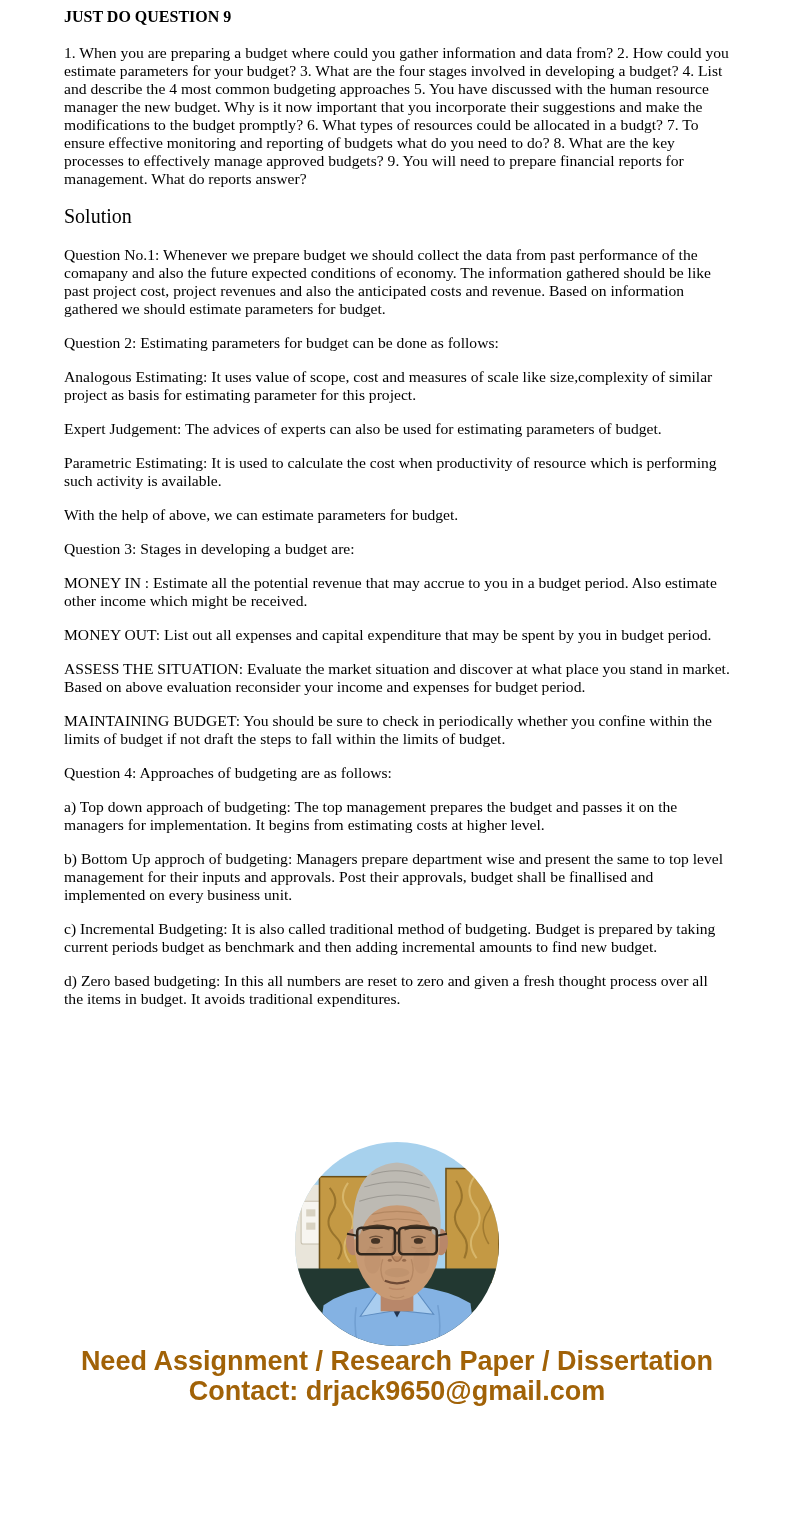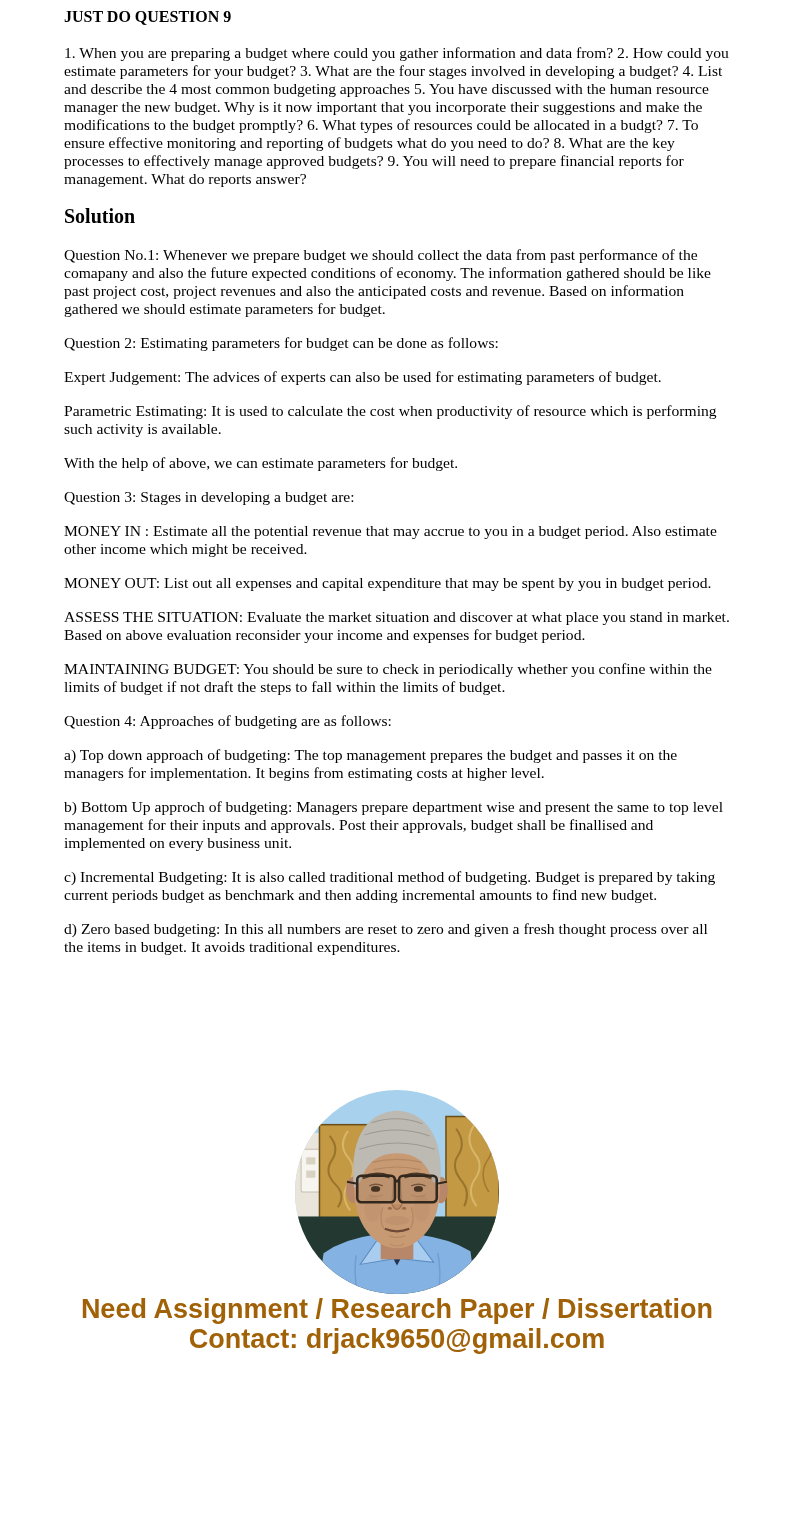--- a/index.html
+++ b/index.html
@@ -4,21 +4,21 @@
 <style>
   html,body{margin:0;padding:0;background:#ffffff;}
   .page{
     width:682px;min-height:1523px;box-sizing:border-box;
     padding:8px 8px 0 8px;margin:0 auto;background:#ffffff;color:#000;
     font-family:"Liberation Serif", serif;
   }
   .doc-title{font-size:16px;font-weight:bold;line-height:18px;margin:0 0 18px 0;}
   .body-text{font-size:15.6px;line-height:18px;margin:0 0 16px 0;}
   .intro{margin-bottom:0;}
-  .solution-heading{font-size:20px;font-weight:bold;line-height:22px;margin:17px 0 19px 0;}
+  .solution-heading{font-size:20px;font-weight:normal;line-height:22px;margin:17px 0 19px 0;}
   .para b{font-weight:normal;}
   .photo-wrap{width:204px;height:204px;margin:134px auto 0 auto;}
   .photo-wrap svg{display:block;}
   .footer{
     padding-bottom:29px;text-align:center;
     font-family:Liberation Sans, sans-serif;font-weight:bold;
     font-size:27px;line-height:30px;color:#a16207;
   }
 </style>
 </head>
@@ -27,20 +27,21 @@
 <div class="page">
 
   <h1 class="doc-title">JUST DO QUESTION 9</h1>
 
   <p class="body-text intro">1. When you are preparing a budget where could you gather information and data from? 2. How could you estimate parameters for your budget? 3. What are the four stages involved in developing a budget? 4. List and describe the 4 most common budgeting approaches 5. You have discussed with the human resource manager the new budget. Why is it now important that you incorporate their suggestions and make the modifications to the budget promptly? 6. What types of resources could be allocated in a budgt? 7. To ensure effective monitoring and reporting of budgets what do you need to do? 8. What are the key processes to effectively manage approved budgets? 9. You will need to prepare financial reports for management. What do reports answer?</p>
 
   <h2 class="solution-heading">Solution</h2>
 
   <p class="body-text para"><b>Question No.1:</b><span> Whenever we prepare budget we should collect the data from past performance of the comapany and also the future expected conditions of economy. The information gathered should be like past project cost, project revenues and also the anticipated costs and revenue. Based on information gathered we should estimate parameters for budget.</span></p>
   <p class="body-text para"><b>Question 2:</b><span> Estimating parameters for budget can be done as follows:</span></p>
+  <p class="body-text para"><b>Analogous Estimating</b><span>: It uses value of scope, cost and measures of scale like size,complexity of similar project as basis for estimating parameter for this project.</span></p>
   <p class="body-text para"><b>Expert Judgement</b><span>: The advices of experts can also be used for estimating parameters of budget.</span></p>
   <p class="body-text para"><b>Parametric Estimating</b><span>: It is used to calculate the cost when productivity of resource which is performing such activity is available.</span></p>
   <p class="body-text para"><b></b><span>With the help of above, we can estimate parameters for budget.</span></p>
   <p class="body-text para"><b>Question 3:</b><span> Stages in developing a budget are:</span></p>
   <p class="body-text para"><b>MONEY IN</b><span> : Estimate all the potential revenue that may accrue to you in a budget period. Also estimate other income which might be received.</span></p>
   <p class="body-text para"><b>MONEY OUT</b><span>: List out all expenses and capital expenditure that may be spent by you in budget period.</span></p>
   <p class="body-text para"><b>ASSESS THE SITUATION</b><span>: Evaluate the market situation and discover at what place you stand in market. Based on above evaluation reconsider your income and expenses for budget period.</span></p>
   <p class="body-text para"><b>MAINTAINING BUDGET</b><span>: You should be sure to check in periodically whether you confine within the limits of budget if not draft the steps to fall within the limits of budget.</span></p>
   <p class="body-text para"><b>Question 4</b><span>: Approaches of budgeting are as follows:</span></p>
   <p class="body-text para"><b>a) Top down approach of budgeting:</b><span> The top management prepares the budget and passes it on the managers for implementation. It begins from estimating costs at higher level.</span></p>

